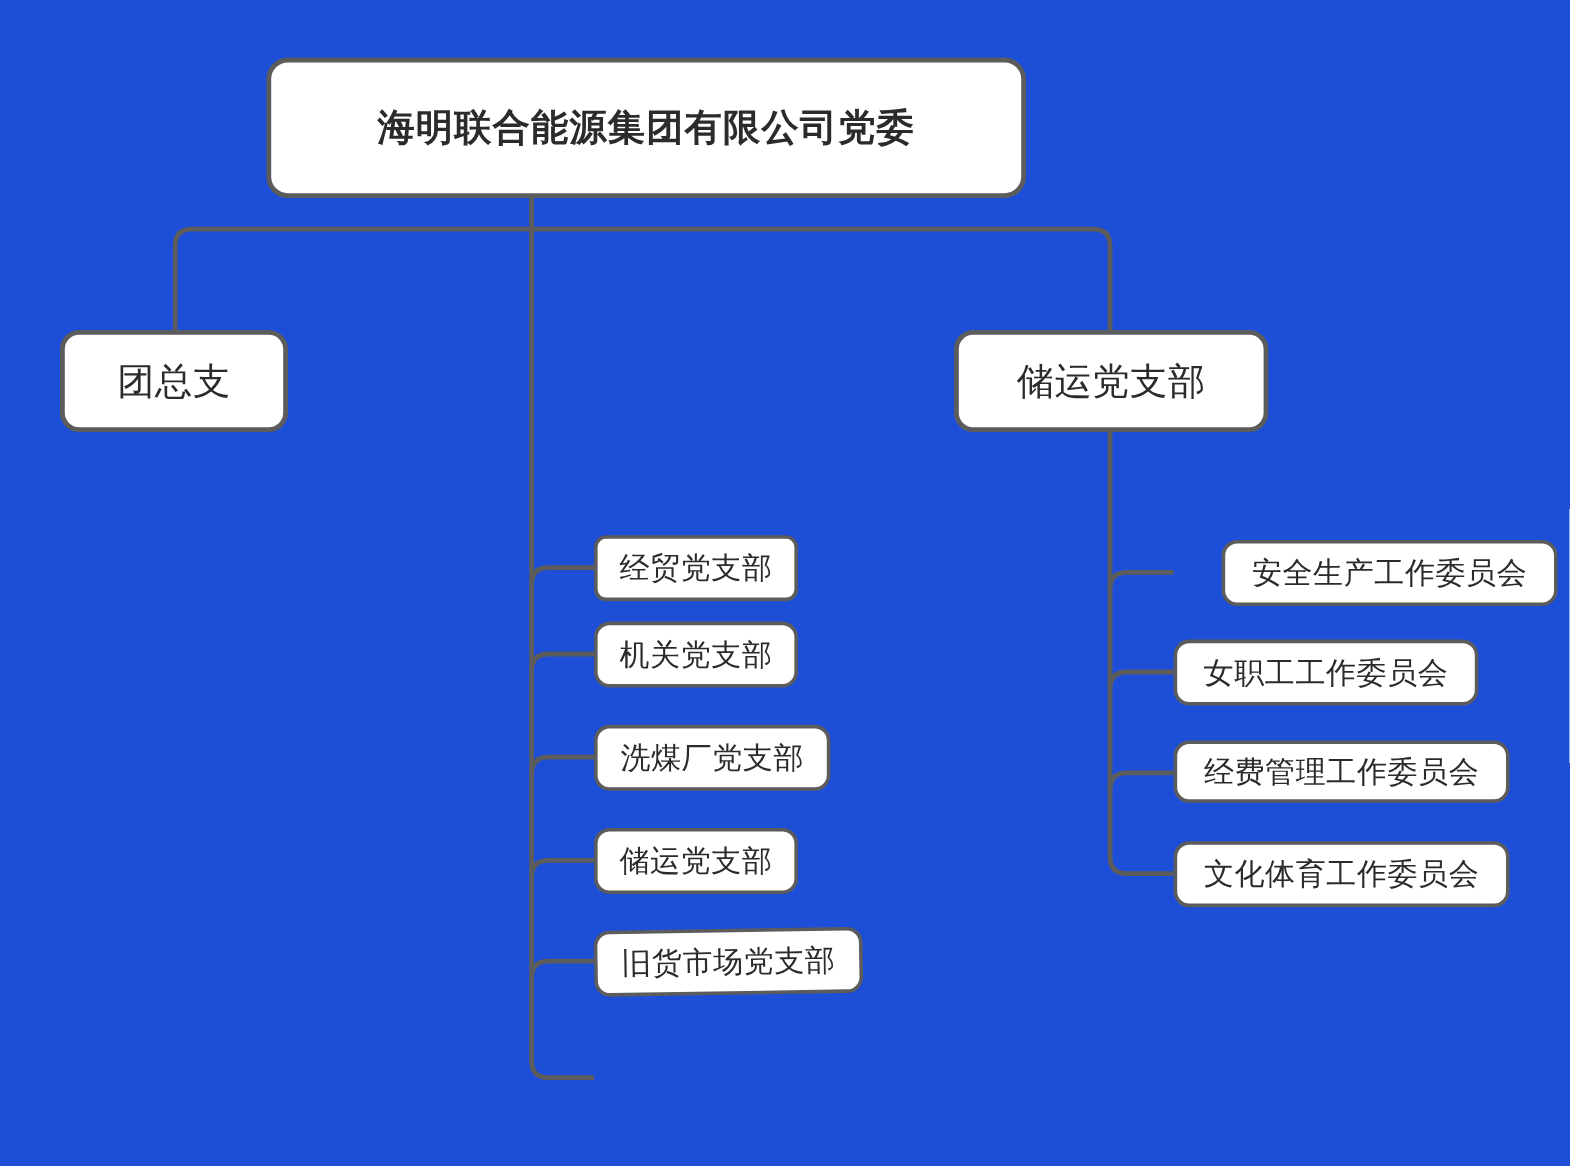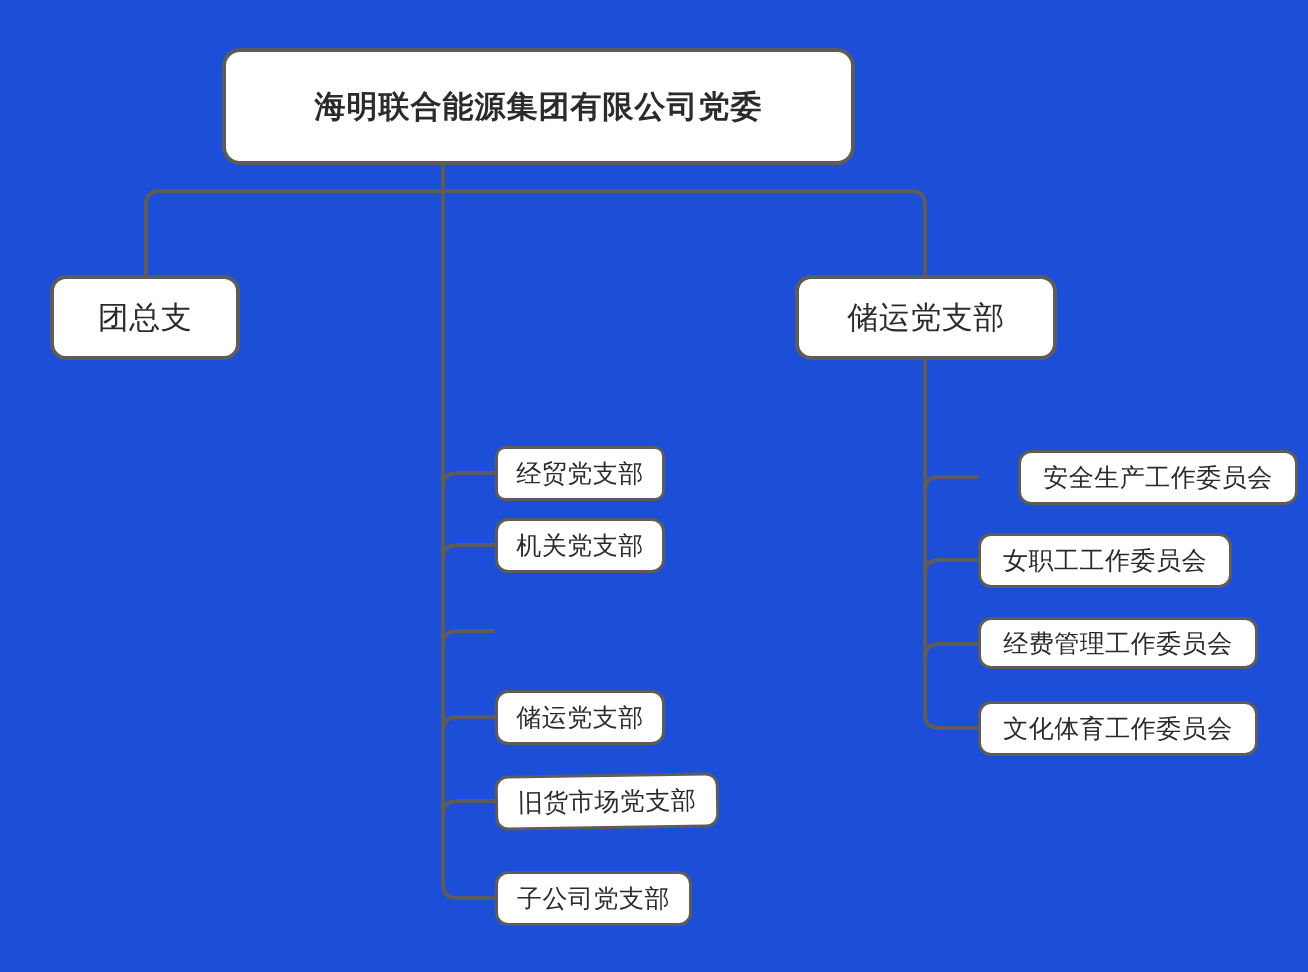--- a/index.html
+++ b/index.html
@@ -100,32 +100,32 @@
   </div>
 
   <div class="node leaf" style="left:495px; top:446px; width:170px; height:55px;border-radius:10px;">
     <span>经贸党支部</span>
   </div>
 
   <div class="node leaf" style="left:495px; top:518px; width:170px; height:55px;align-items:center;">
     <span>机关党支部</span>
   </div>
 
+  <div class="node leaf" style="left:495px; top:604px; width:197px; height:55px;">
+    <span>洗煤厂党支部</span>
+  </div>
 
   <div class="node leaf" style="left:495px; top:690px; width:170px; height:55px;justify-content:center;">
     <span>储运党支部</span>
   </div>
 
   <div class="node leaf skew" style="left:495px; top:774px; width:224px; height:55px;">
     <span>旧货市场党支部</span>
   </div>
 
-  <div class="node leaf" style="left:495px; top:871px; width:197px; height:55px;">
-    <span>子公司党支部</span>
-  </div>
 
   <div class="node leaf" style="left:978px; top:450px; width:280px; height:55px;margin-left:40px;">
     <span>安全生产工作委员会</span>
   </div>
 
   <div class="node leaf" style="left:978px; top:533px; width:254px; height:55px;">
     <span>女职工工作委员会</span>
   </div>
 
   <div class="node leaf" style="left:978px; top:617px; width:280px; height:52px;">

